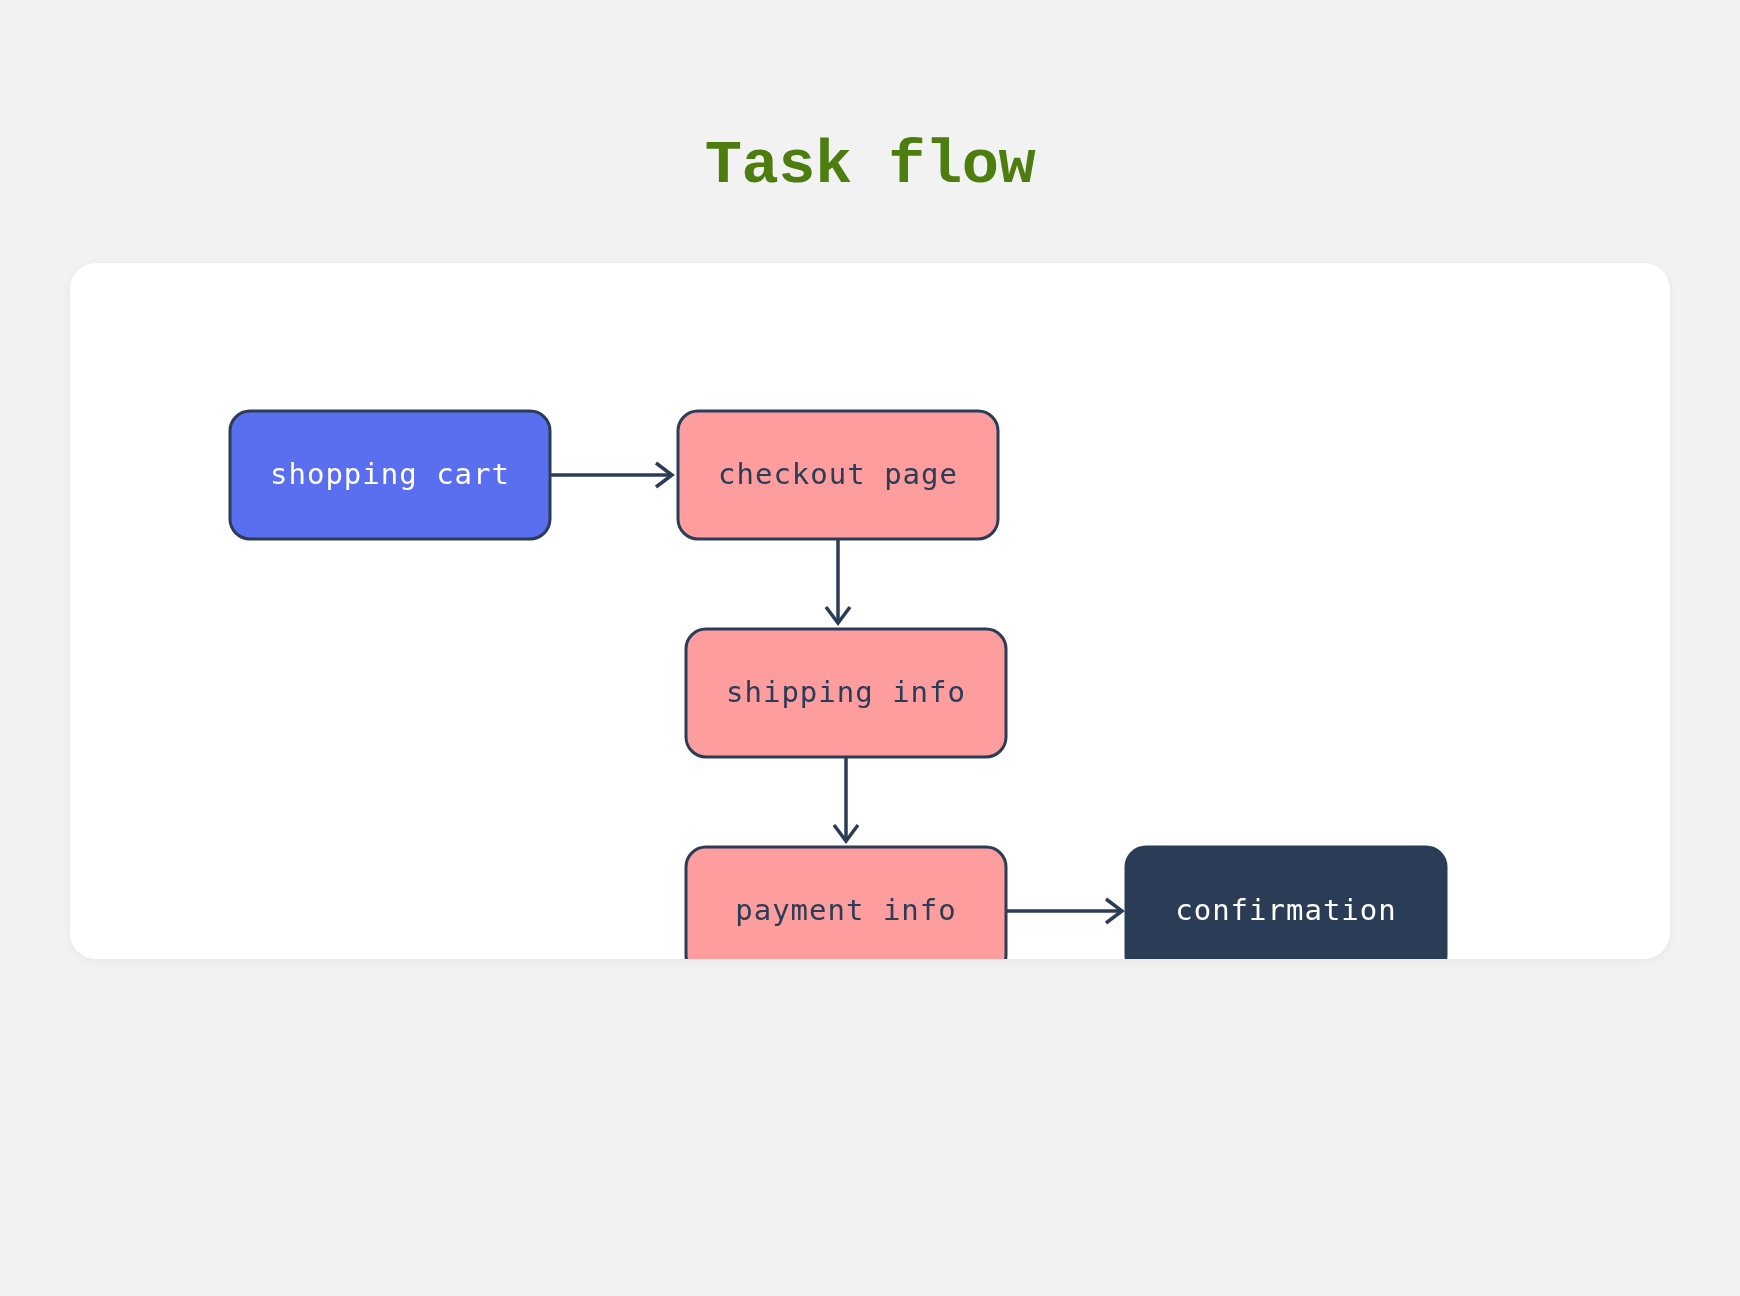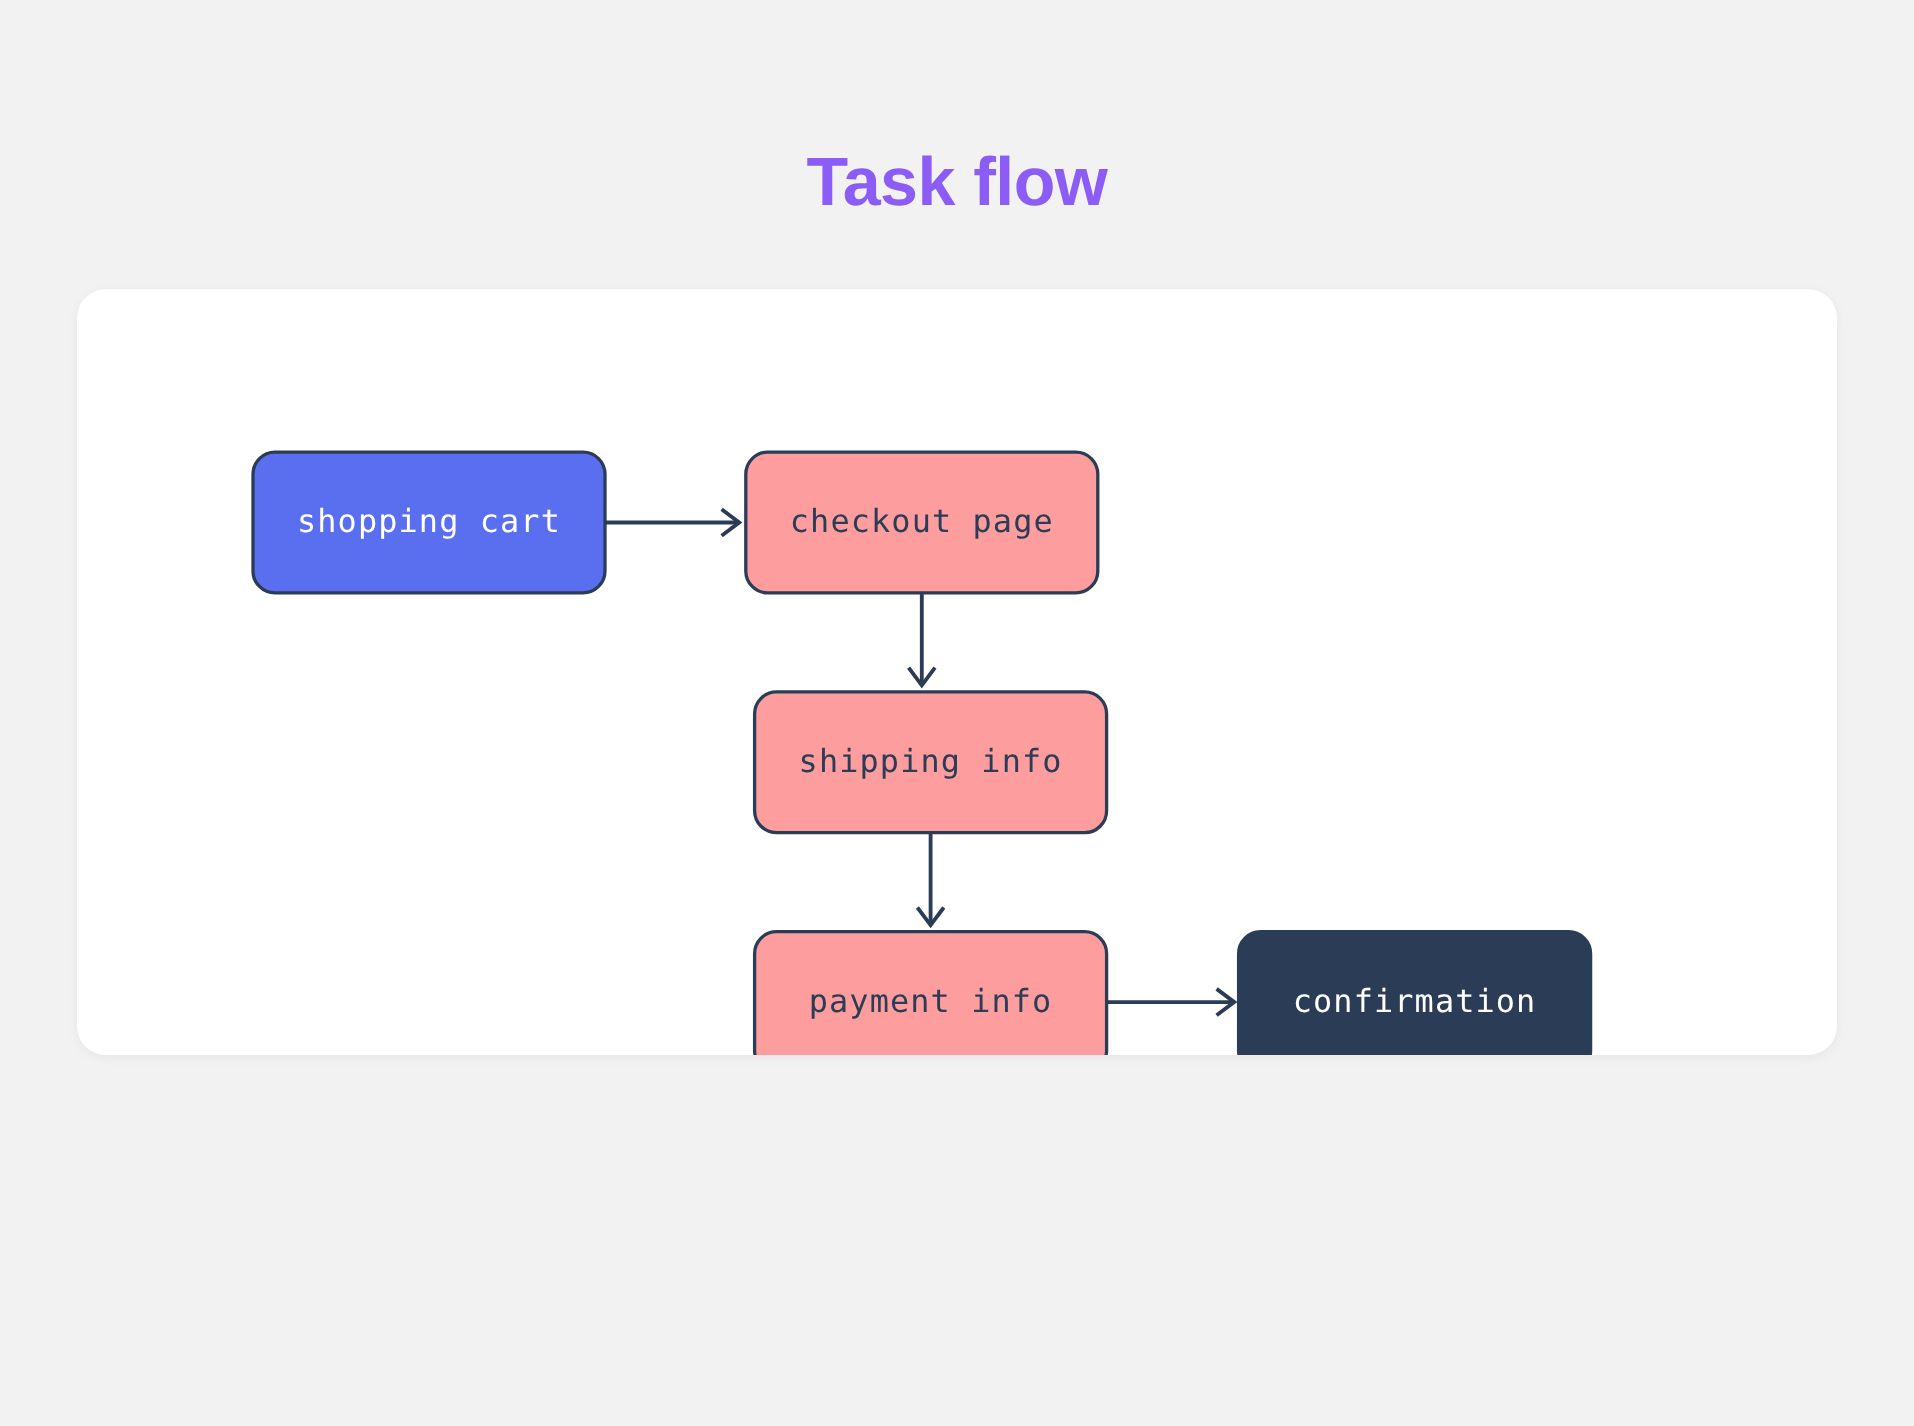--- a/index.html
+++ b/index.html
@@ -17,25 +17,25 @@
     position: relative;
     width: 1740px;
     height: 1296px;
   }
   .page-title {
     position: absolute;
     left: 0;
     top: 90px;
     width: 1740px;
     text-align: center;
-    font-family: Liberation Sans, sans-serif;
+    font-family: Liberation Mono, monospace;
     font-size: 62px;
     font-weight: bold;
     letter-spacing: -0.5px;
-    color: #8b5cf6;
+    color: #4d7c0f;
     line-height: 1.1;
     user-select: none;
   }
   .diagram-card {
     position: absolute;
     left: 70px;
     top: 263px;
     width: 1600px;
     height: 696px;
     background: #ffffff;

